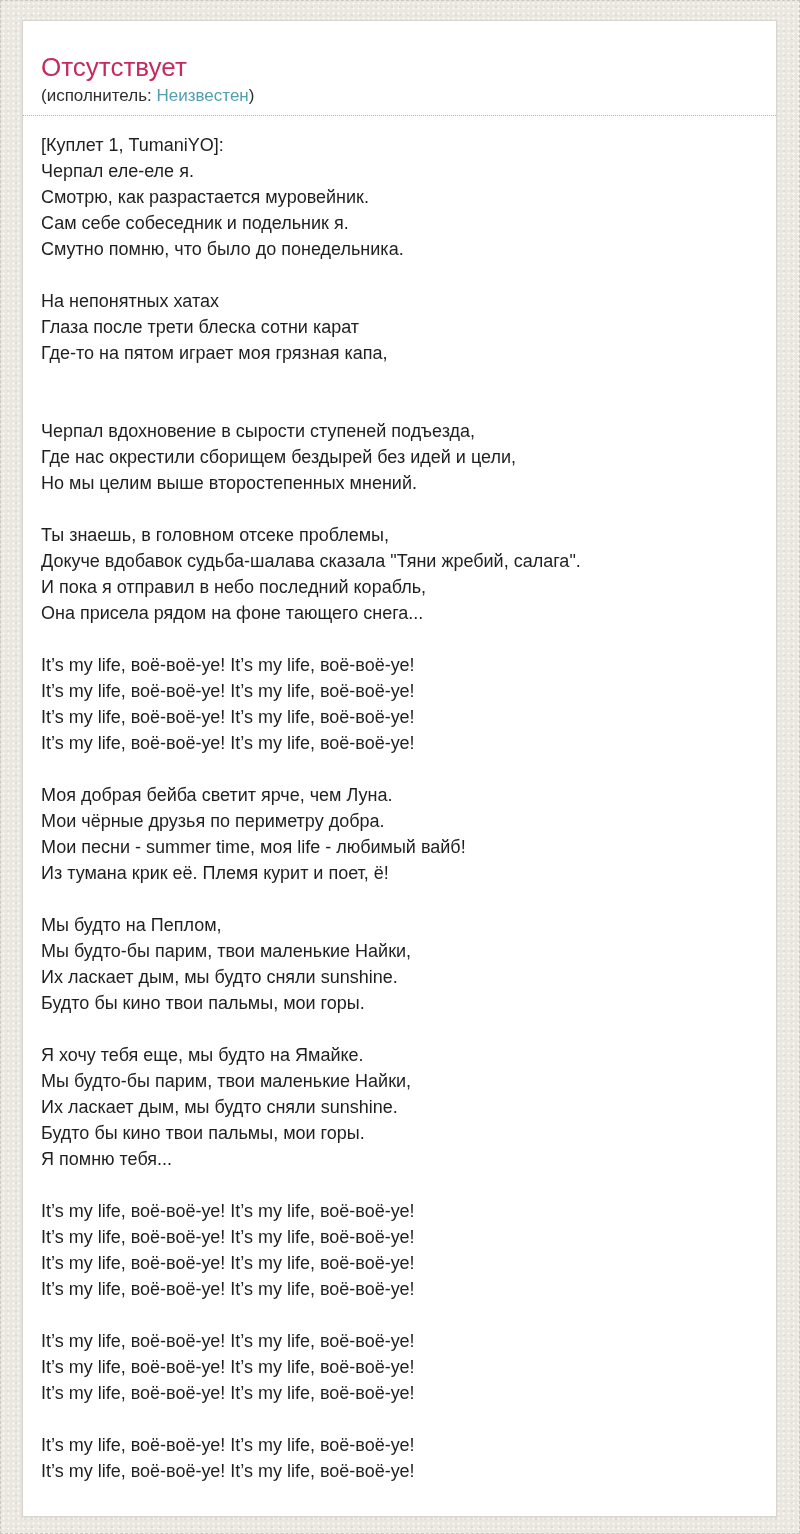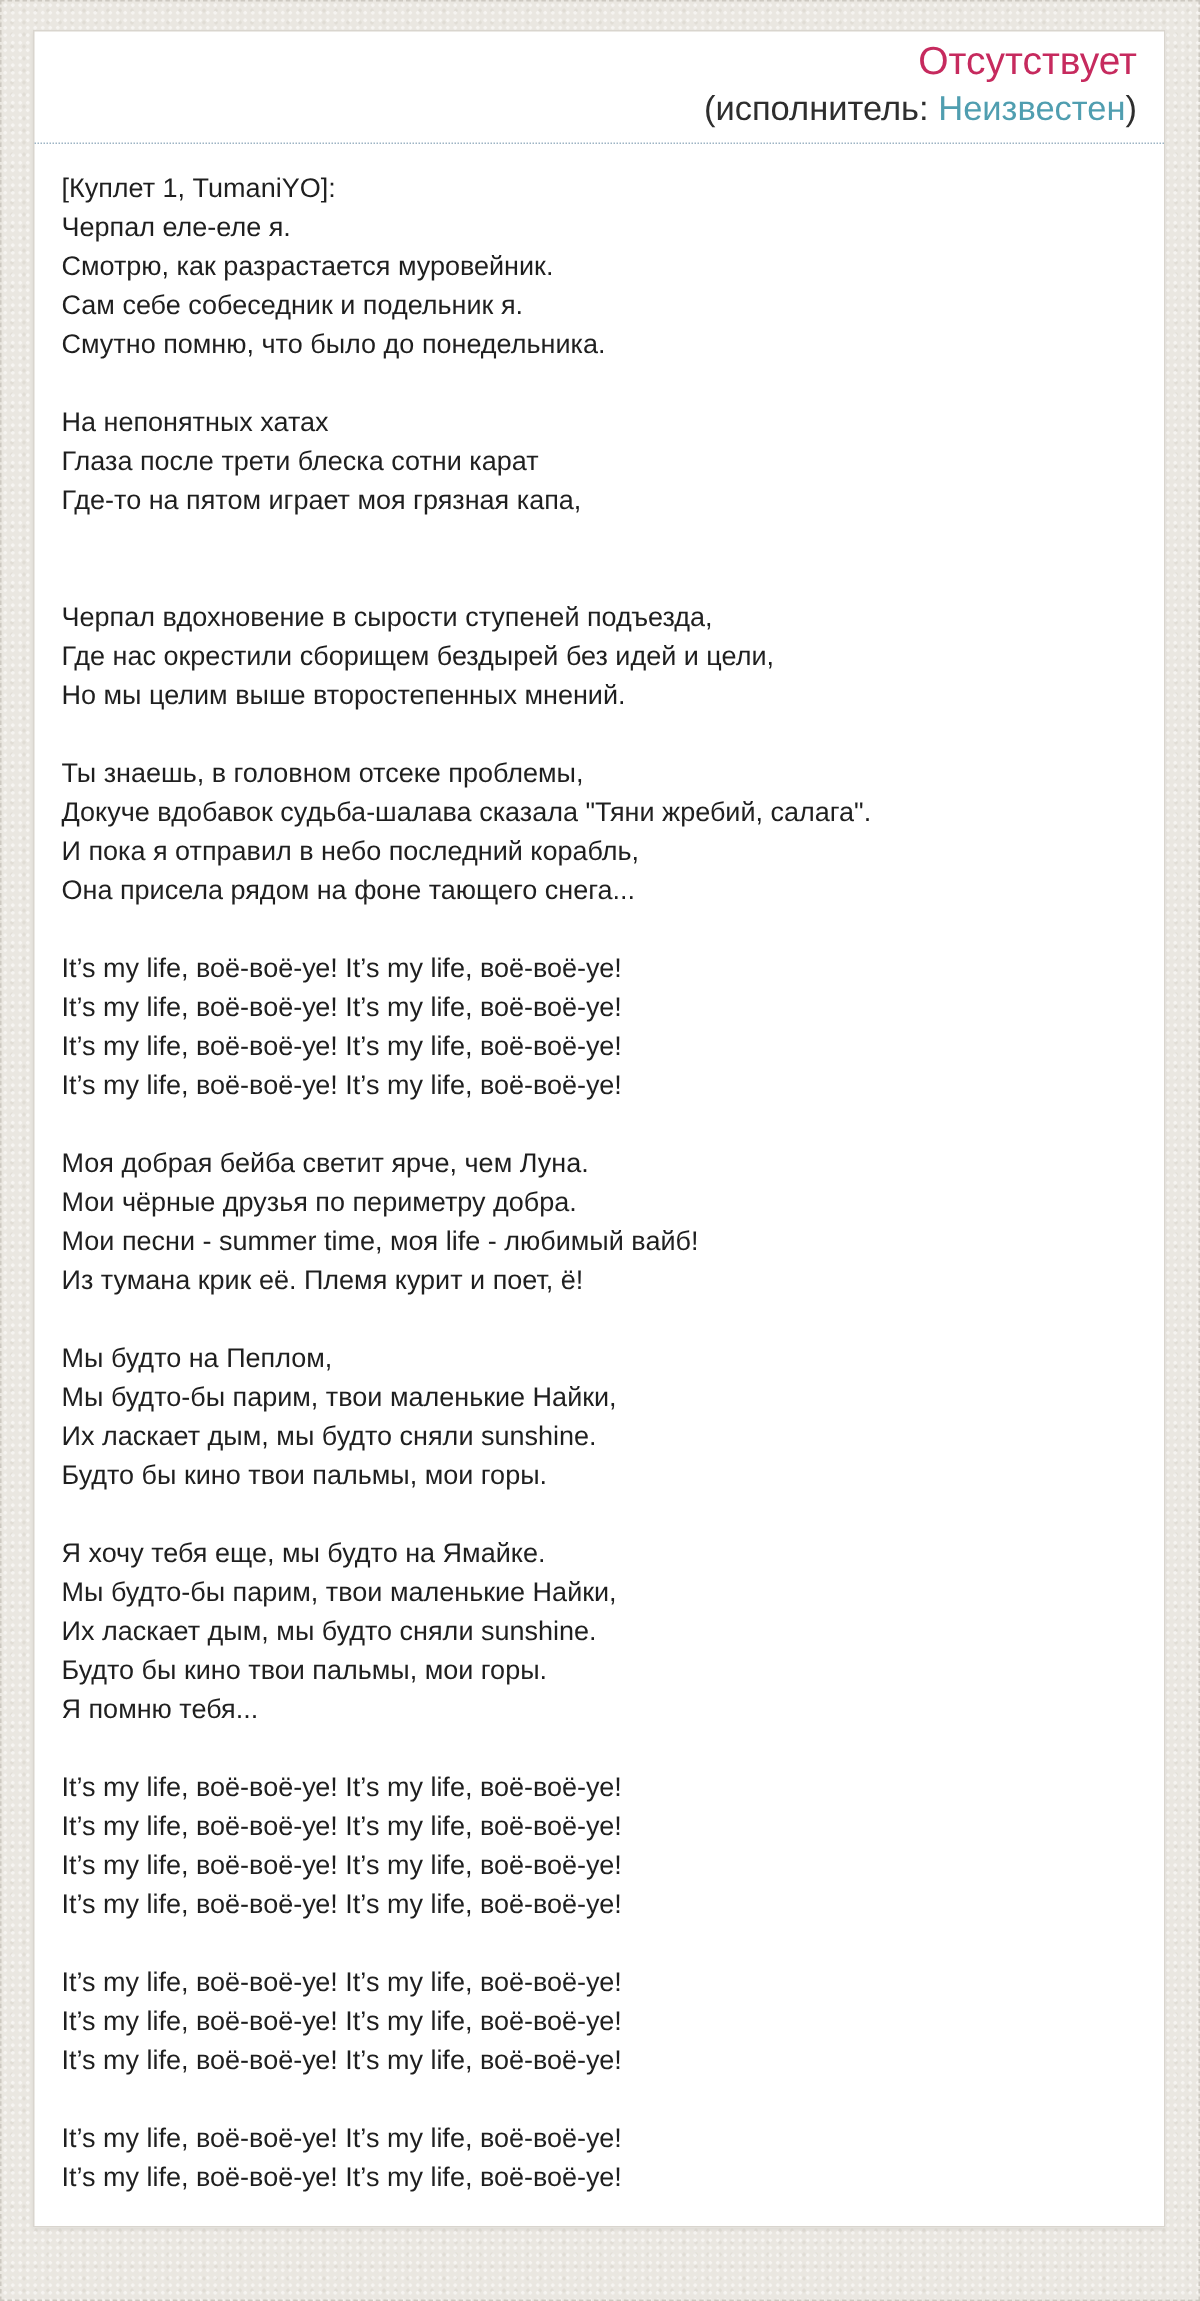--- a/index.html
+++ b/index.html
@@ -26,43 +26,42 @@
     overflow:hidden;
   }
   .card{
     width:755px;
     margin:19px 0 0 21px;
     background:var(--card-bg);
     border:1px solid var(--card-border);
     box-shadow:0 1px 3px rgba(0,0,0,0.07);
   }
   .header{
-    padding:5px 18px 9px 18px;
+    padding:32px 18px 9px 18px;
     border-bottom:1px dotted var(--separator);
-    text-align:right;
   }
   .song-title{
     margin:0;
     font-size:26px;
     font-weight:400;
     line-height:1.15;
     color:var(--title);
   }
   .artist-line{
     margin-top:3px;
-    font-size:23px;
+    font-size:17px;
     color:var(--artist-label);
   }
   .artist-link{
     color:var(--artist-link);
     text-decoration:none;
     cursor:pointer;
   }
   .lyrics{
-    padding:16px 18px 20px 18px;
+    padding:16px 18px 32px 18px;
     font-size:18px;
     line-height:26px;
     color:var(--text);
   }
   .stanza{margin:0 0 26px 0;}
   .stanza:last-child{margin-bottom:0;}
 </style>
 </head>
 <body>
 

